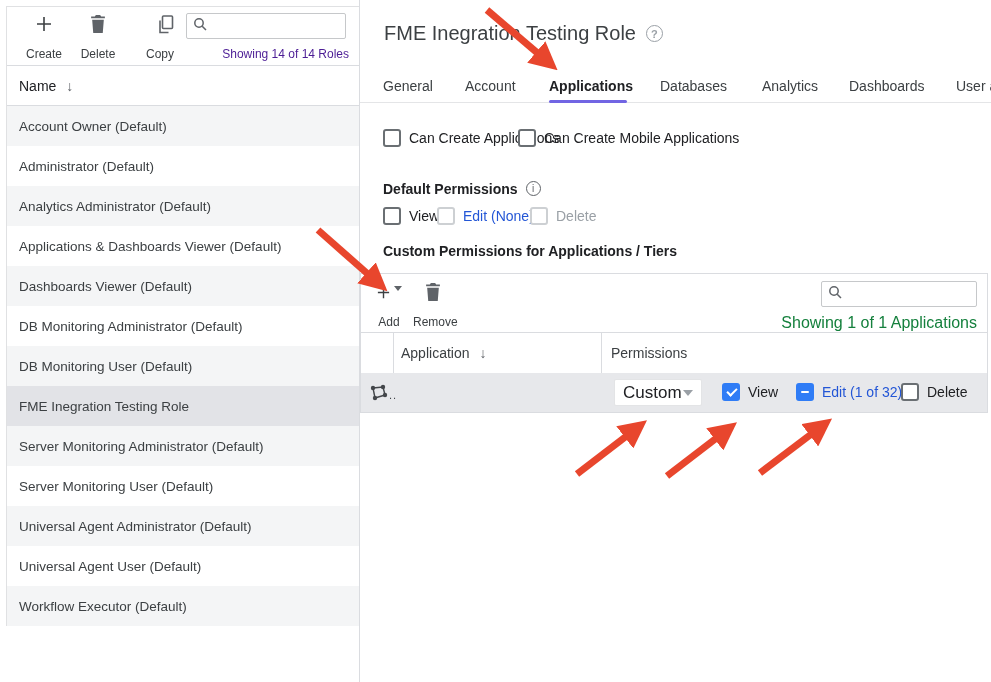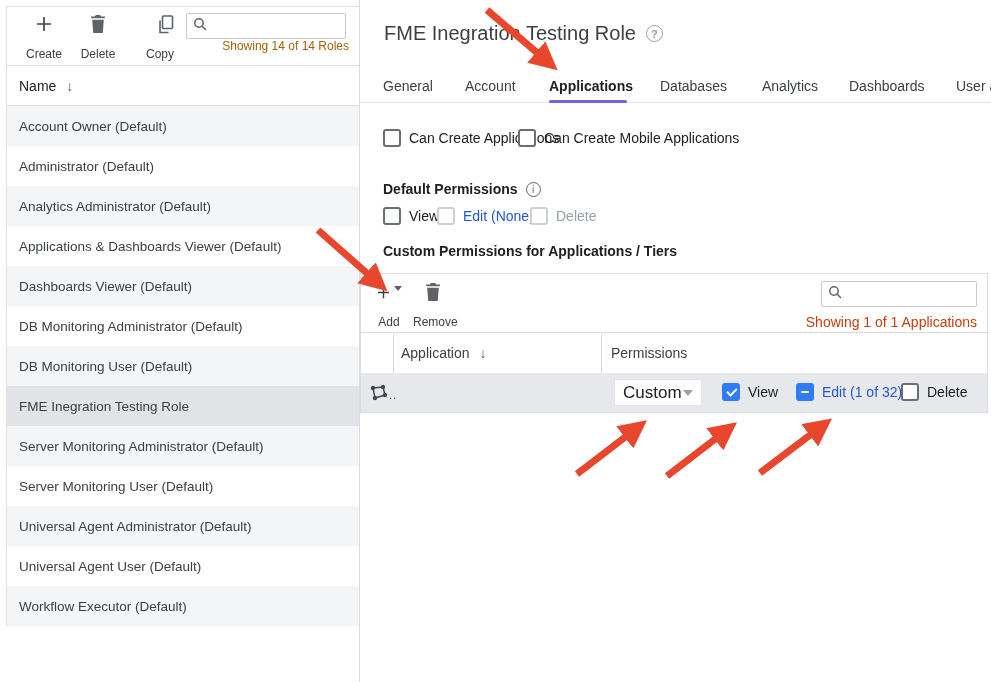--- a/index.html
+++ b/index.html
@@ -9,21 +9,21 @@
 
   
   .v-divider { position:absolute; left:359px; top:0; width:1px; height:682px; background:#dadce0; }
   .sidebar { position:absolute; left:6px; top:6px; width:353px; border-left:1px solid #e0e1e3; border-top:1px solid #e0e1e3; }
   .side-toolbar { position:relative; height:59px; border-bottom:1px solid #dadce0; }
   .tool-btn { position:absolute; top:8px; width:52px; text-align:center; cursor:pointer; }
   .tool-btn .ticon { display:block; height:22px; }
   .tool-btn .tlabel { display:block; font-size:12px; color:#3c4043; margin-top:10px; }
   .side-search { position:absolute; left:179px; top:6px; width:160px; height:26px; border:1px solid #c6c8ca; border-radius:2px; background:#fff; display:flex; align-items:center; padding:0 6px; }
   .side-search input { border:none; outline:none; flex:1; min-width:0; font-size:12px; font-family:"Liberation Sans",sans-serif; margin-left:5px; }
-  .side-summary { position:absolute; right:10px; top:32px; font-size:12px; color:#a16207; }
+  .side-summary { position:absolute; right:10px; top:40px; font-size:12px; color:#4c1d95; }
   .list-header { height:40px; line-height:40px; border-bottom:1px solid #dadce0; padding-left:12px; font-size:14px; color:#202124; }
   .sort-arrow { color:#5f6368; font-size:14px; margin-left:10px; }
   .role-list { list-style:none; }
   .role-list li { height:40px; display:flex; align-items:center; padding-left:12px; font-size:13.5px; color:#3c4043; cursor:pointer; background:#fff; }
   .role-list li:nth-child(odd) { background:#f4f5f6; }
   .role-list li.selected { background:#e2e3e7; }
 
   
   .main { position:absolute; left:360px; top:0; width:631px; height:682px; }
   .page-title-row { position:absolute; left:24px; top:22px; display:flex; align-items:center; }
@@ -43,38 +43,38 @@
   .cb--indet { background:#2f7cf6; border-color:#2f7cf6; }
   .cb--indet::after { content:""; position:absolute; left:3px; top:6px; width:8px; height:2px; background:#fff; border-radius:1px; }
   .cb-item { position:absolute; display:flex; align-items:center; }
   .cb-item .cb-label { font-size:14px; color:#202124; margin-left:8px; white-space:nowrap; }
   .cb-label.blue { color:#2356d6; }
   .cb-label.gray { color:#9aa0a6; }
 
   .cc-row-1 { left:23px; top:129px; }
   .cc-row-2 { left:158px; top:129px; }
 
-  .sec-heading { position:absolute; font-size:14px; font-weight:bold; color:#202124; display:flex; align-items:center; }
+  .sec-heading { position:absolute; font-size:14px; font-weight:bold; color:#202124; display:flex; }
   .dp-heading { left:23px; top:181px; }
   .info-icon { display:inline-flex; align-items:center; justify-content:center; width:15px; height:15px; border:1.3px solid #5f6368; border-radius:50%; color:#5f6368; font-size:10px; font-style:normal; margin-left:8px; font-weight:normal; }
   .dp-view { left:23px; top:207px; }
   .dp-edit { left:77px; top:207px; }
   .dp-delete { left:170px; top:207px; }
   .cp-heading { left:23px; top:243px; }
 
   
   .panel { position:absolute; left:0; top:273px; width:628px; border:1px solid #dadce0; background:#fff; }
   .panel-toolbar { position:relative; height:59px; border-bottom:1px solid #dadce0; }
   .panel-toolbar .tool-btn { top:9px; width:40px; }
   .add-btn { left:8px; }
   .remove-btn { left:52px; }
   .add-caret { display:inline-block; width:0; height:0; border-left:4px solid transparent; border-right:4px solid transparent; border-top:5px solid #5f6368; margin-left:3px; vertical-align:6px; }
   .panel-search { position:absolute; right:10px; top:7px; width:156px; height:26px; border:1px solid #c6c8ca; border-radius:2px; background:#fff; display:flex; align-items:center; padding:0 6px; }
   .panel-search input { border:none; outline:none; flex:1; min-width:0; font-size:12px; font-family:"Liberation Sans",sans-serif; margin-left:5px; }
-  .panel-summary { position:absolute; right:10px; top:40px; font-size:14px; color:#c2410c; }
+  .panel-summary { position:absolute; right:10px; top:40px; font-size:16px; color:#15803d; }
 
   .tbl-header { position:relative; height:40px; font-size:14px; color:#3c4043; }
   .col-div { position:absolute; top:0; width:1px; height:40px; background:#dadce0; }
   .col-div-1 { left:32px; } .col-div-2 { left:240px; }
   .th-application { position:absolute; left:40px; line-height:40px; }
   .th-permissions { position:absolute; left:250px; line-height:40px; }
 
   .tbl-row { position:relative; height:39px; background:#e7e8eb; }
   .row-appicon { position:absolute; left:8px; top:11px; display:flex; align-items:flex-end; color:#43464a; font-size:11px; letter-spacing:1px; }
   .row-app-name { position:absolute; left:40px; line-height:39px; font-size:13.5px; color:#202124; }

